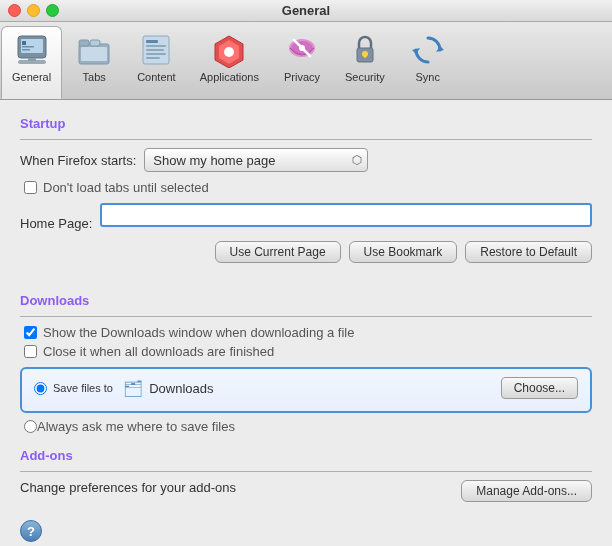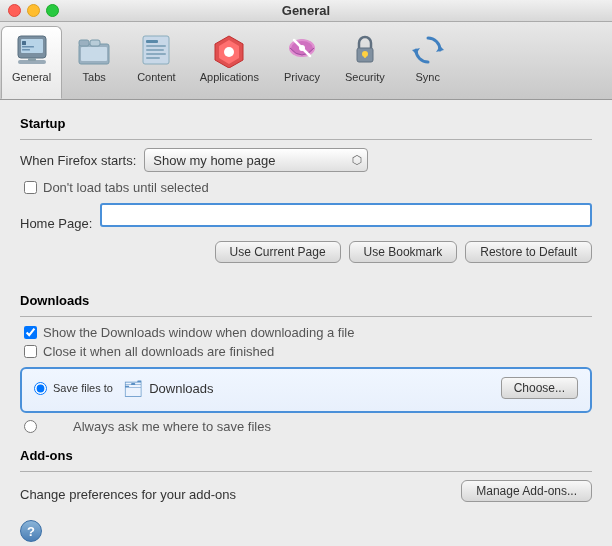--- a/index.html
+++ b/index.html
@@ -93,21 +93,21 @@
       overflow-y: auto;
     }
 
     
     .section {
       margin-bottom: 14px;
     }
     .section-title {
       font-size: 13px;
       font-weight: bold;
-      color: #000000;
+      color: #8b5cf6;
       margin-bottom: 8px;
     }
     .section-divider {
       border: none;
       border-top: 1px solid #b0b0b0;
       margin-bottom: 8px;
     }
 
     
     .startup-row {
@@ -251,21 +251,21 @@
       color: #333;
       white-space: nowrap;
     }
 
     
     .addons-section {
       margin-top: 14px;
     }
     .addons-row {
       display: flex;
-      align-items: flex-end;
+      align-items: flex-start;
       justify-content: space-between;
     }
     .addons-text {
       font-size: 13px;
       color: #333;
     }
 
     
     .help-row {
       margin-top: 18px;
@@ -443,21 +443,21 @@
         <input type="radio" name="download-location" id="save-files" checked="" style="">
         <label class="radio-label" for="save-files">Save files to</label>
         <div class="folder-display">
           <span class="folder-icon">🗂</span>
           <span class="folder-name">Downloads</span>
         </div>
         <button class="choose-btn">Choose...</button>
       </div>
     </div>
 
-    <div class="checkbox-row" style="margin-top:6px;gap:36px;">
+    <div class="checkbox-row" style="margin-top:6px;">
       <input type="radio" name="download-location" id="always-ask" style="">
       <label class="checkbox-label" for="always-ask">Always ask me where to save files</label>
     </div>
   </div>
 
   <div class="section addons-section">
     <div class="section-title">Add-ons</div>
     <hr class="section-divider">
     <div class="addons-row">
       <span class="addons-text">Change preferences for your add-ons</span>

